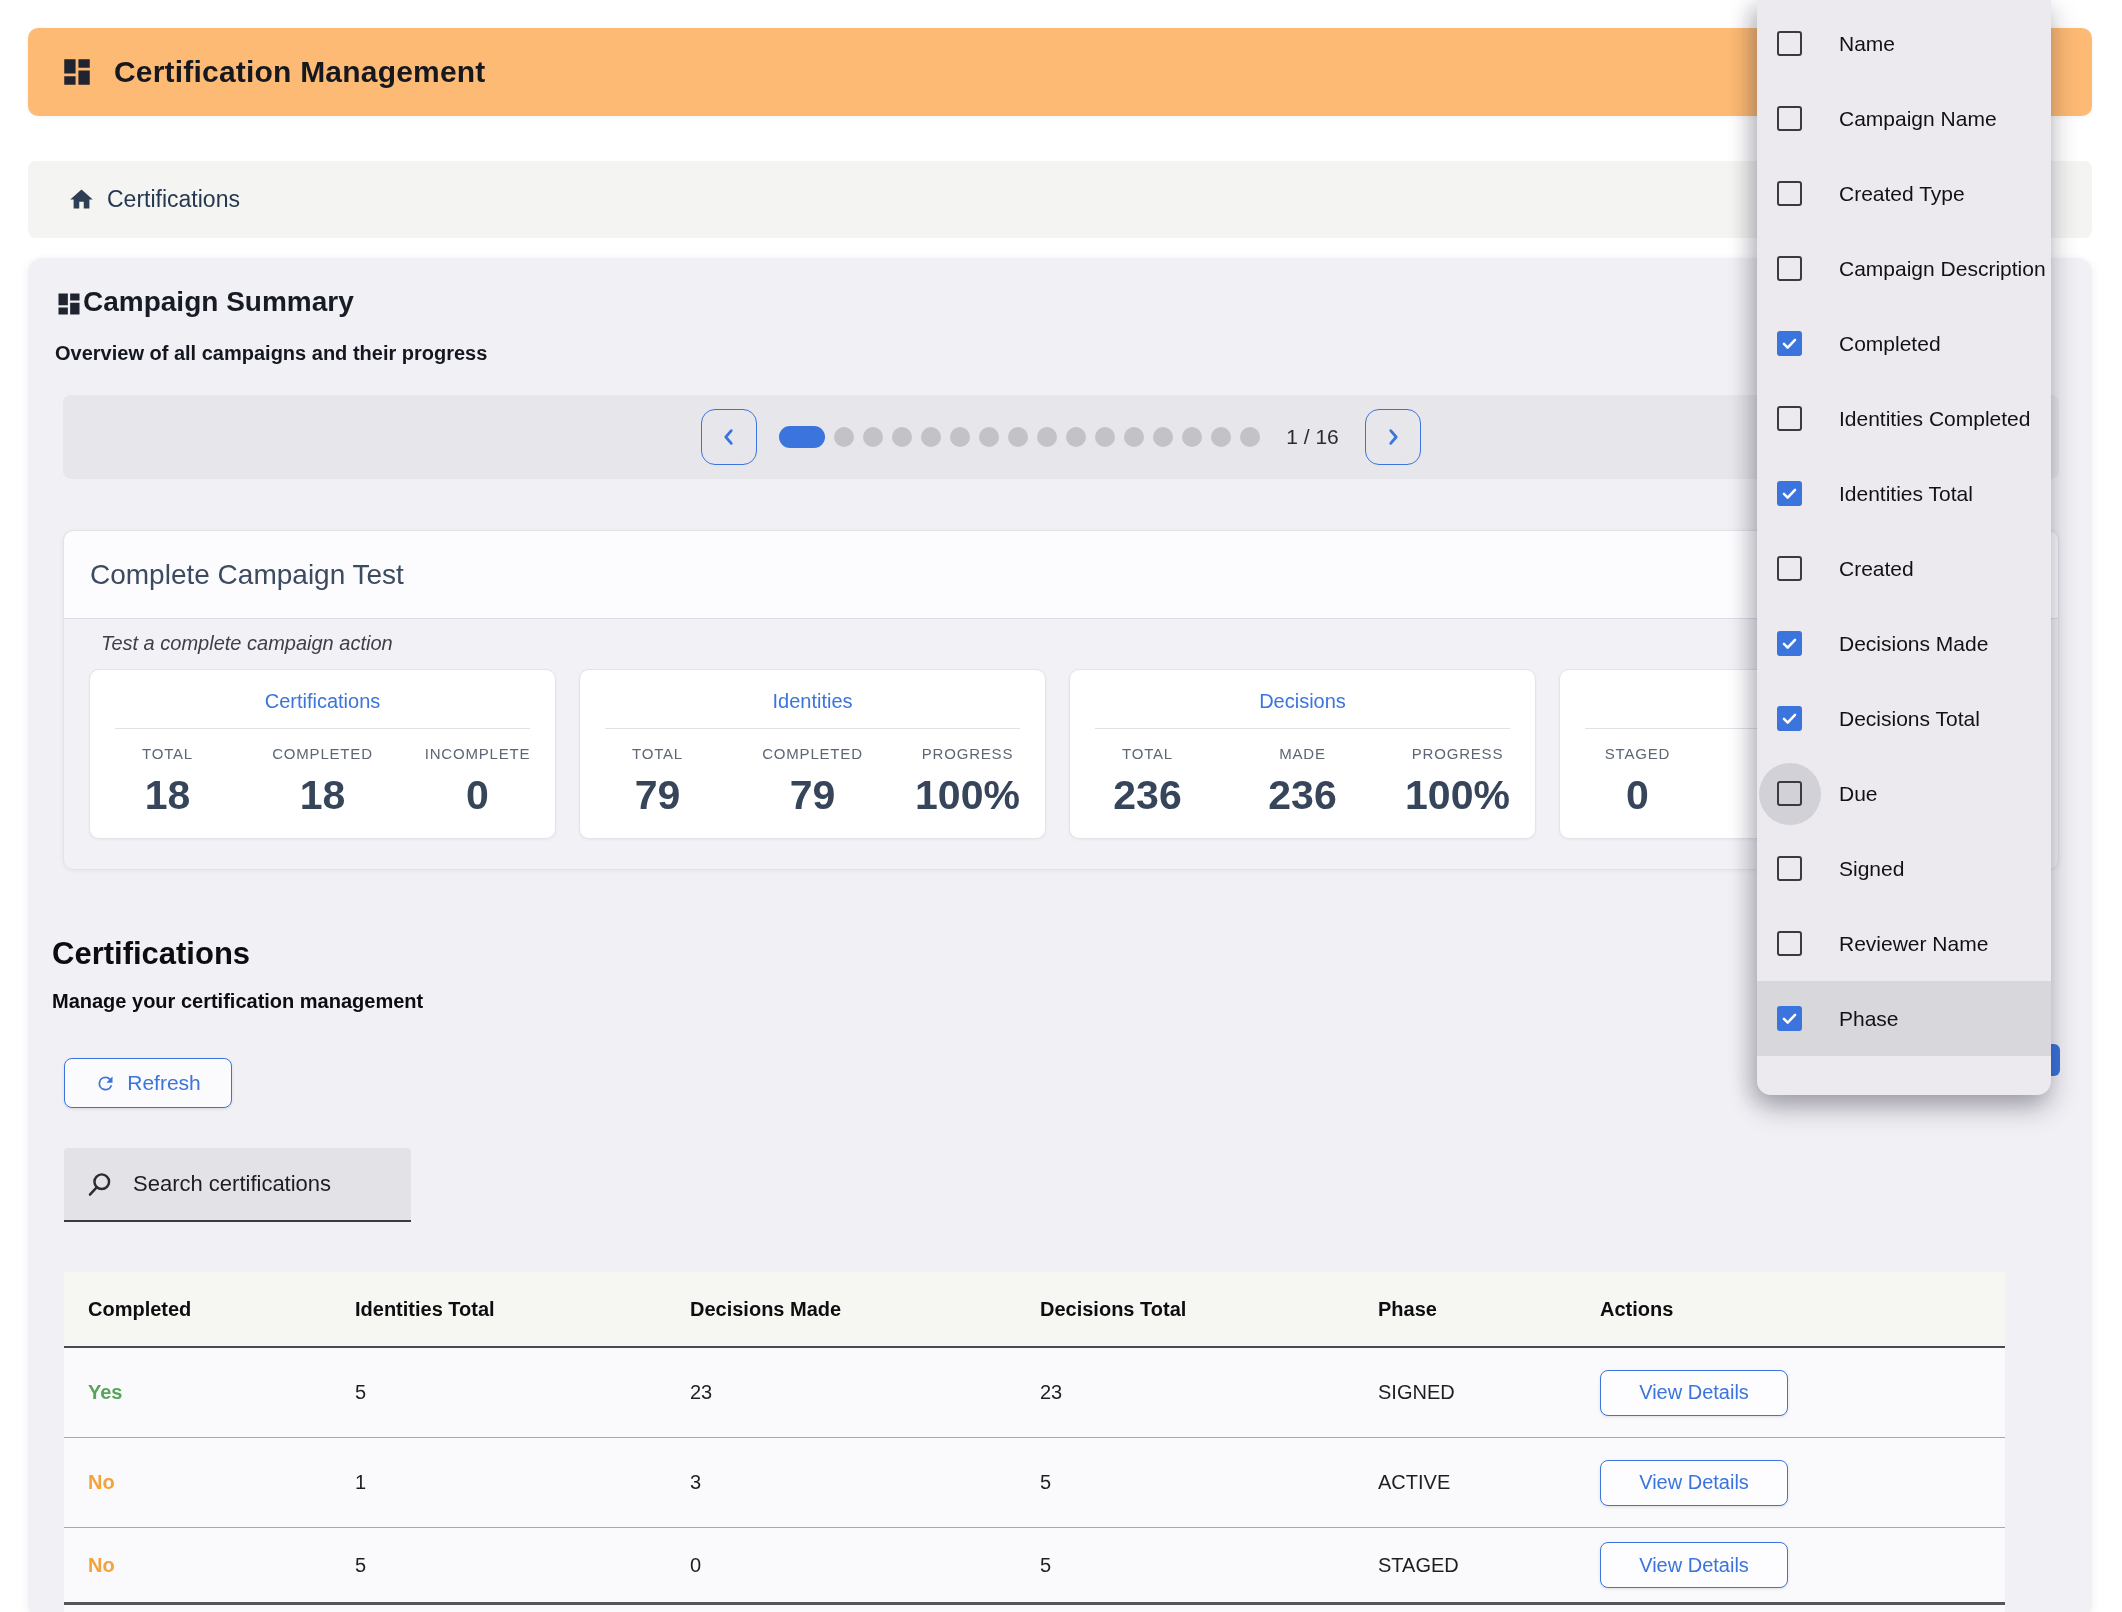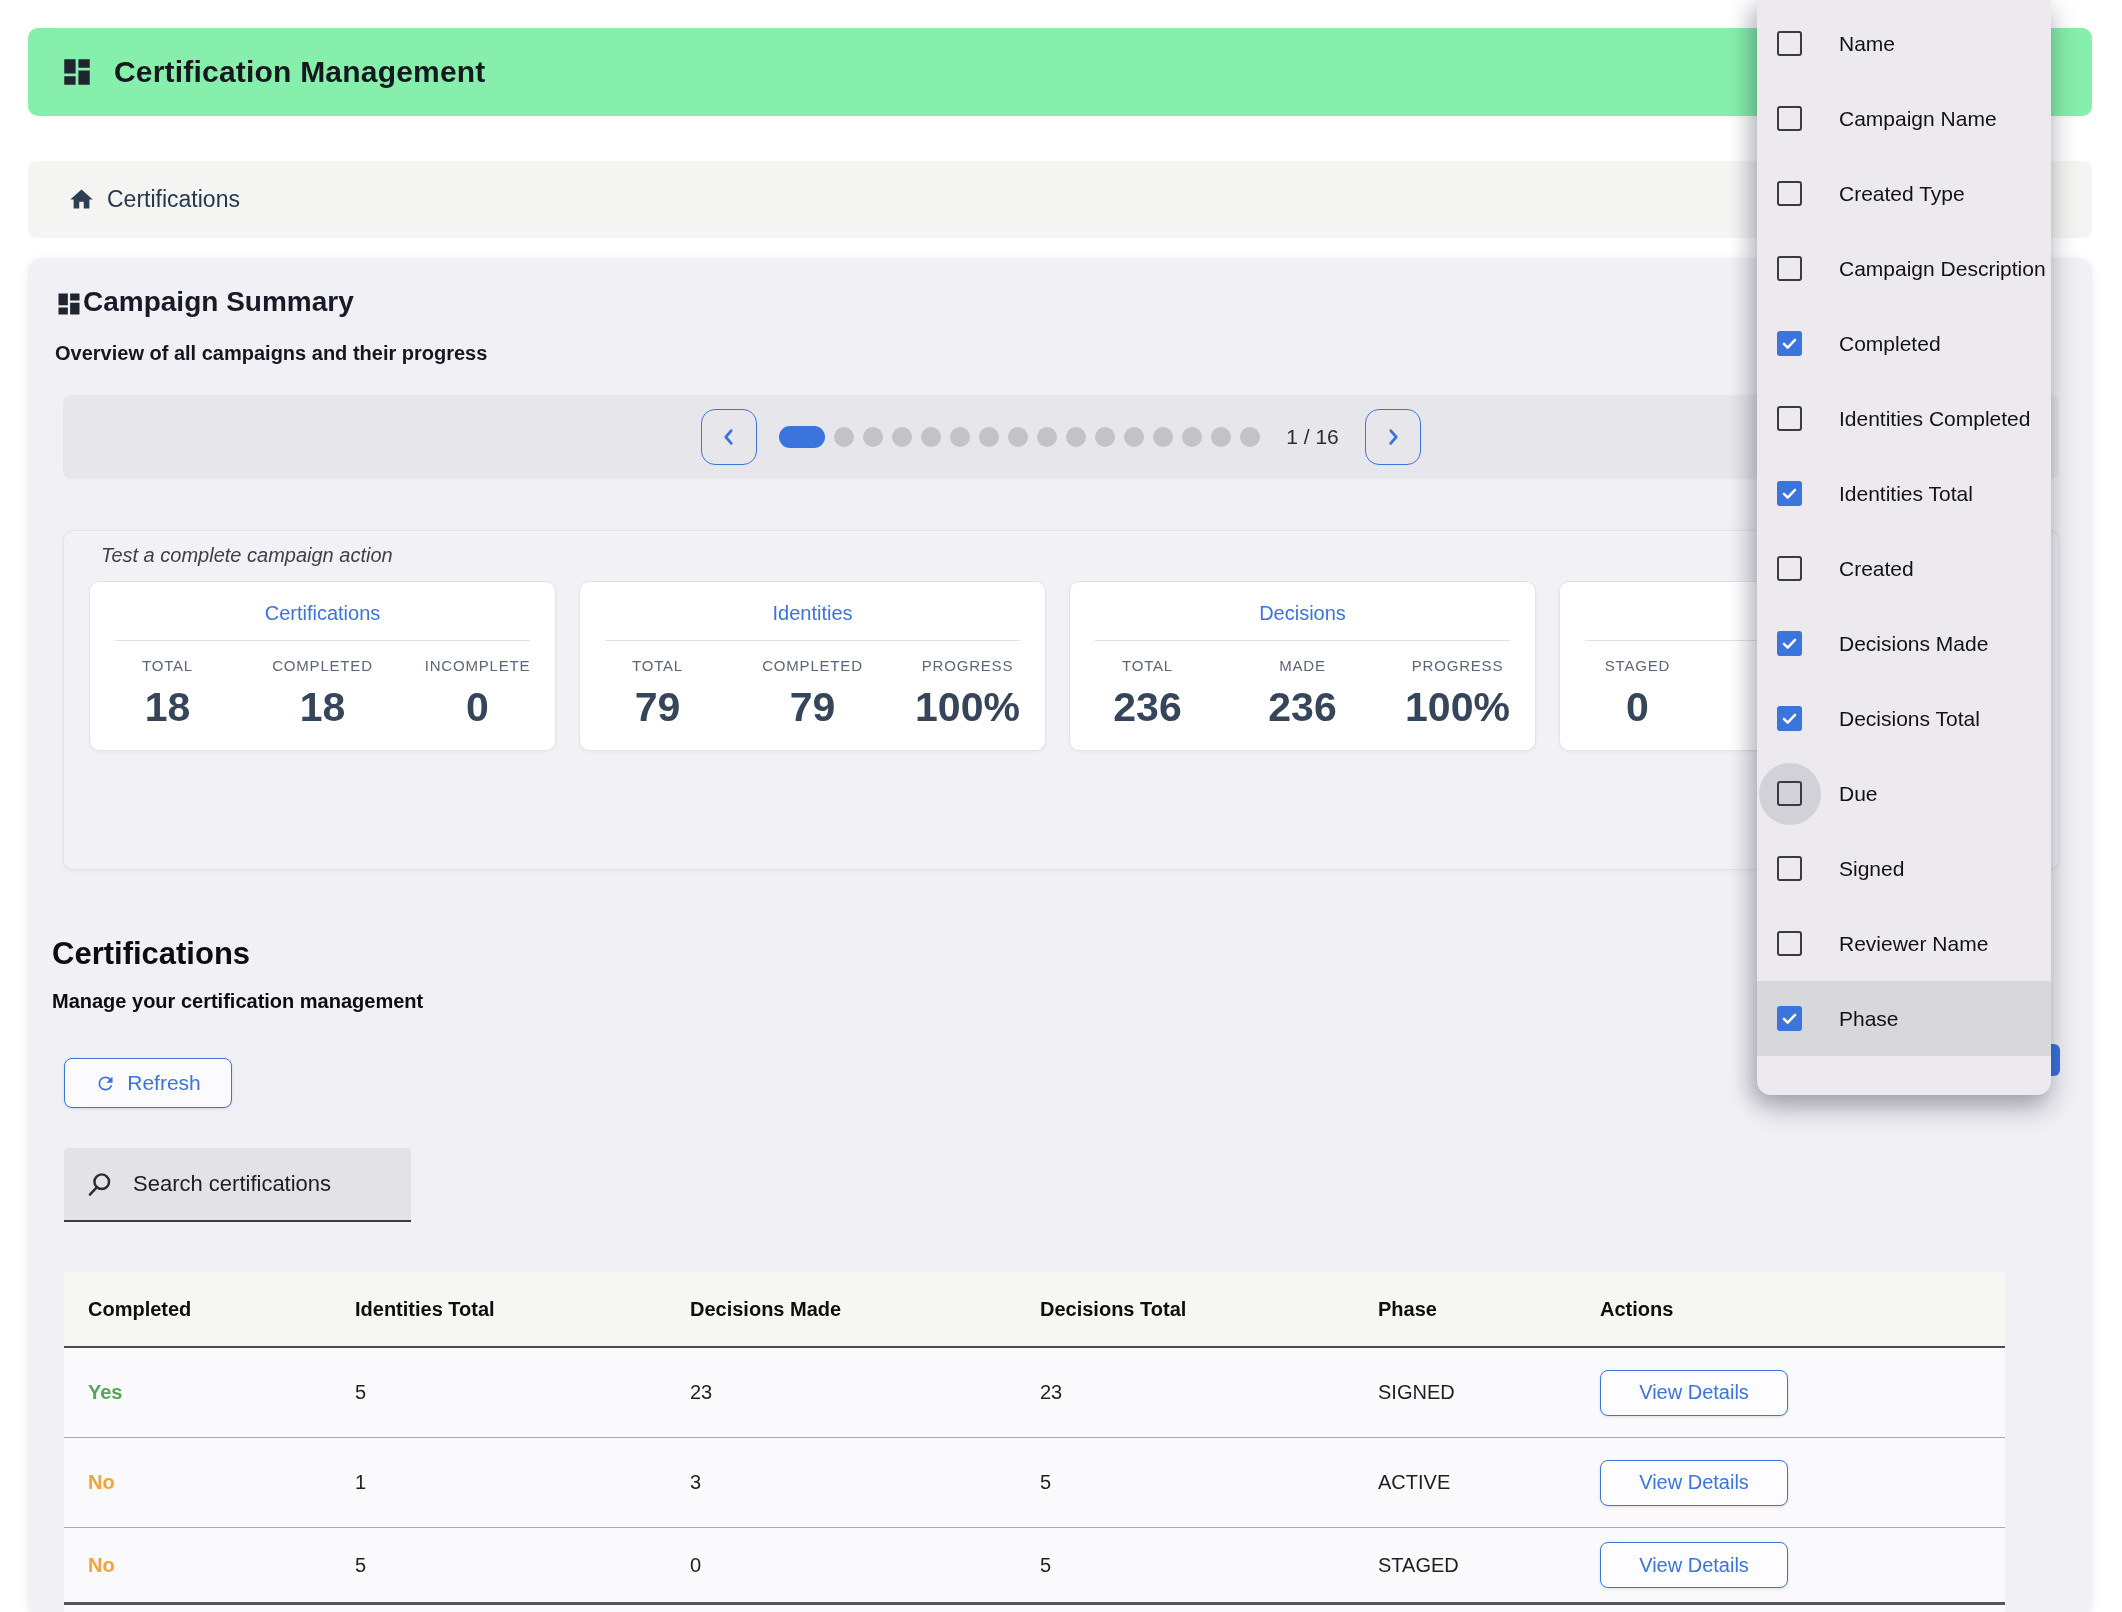--- a/index.html
+++ b/index.html
@@ -9,21 +9,21 @@
     background:#ffffff;
     position:relative;
     overflow:hidden;
     color:#15181e;
   }
   .abs { position:absolute; }
 
   
   .header-bar {
     left:28px; top:28px; width:2064px; height:88px;
-    background:#86efac; border-radius:10px;
+    background:#fdba74; border-radius:10px;
     display:flex; align-items:center; padding-left:32px; gap:20px;
     box-shadow:0 1px 4px rgba(30,30,50,.05);
   }
   .header-bar .title { font-size:30px; font-weight:600; color:#15181e; letter-spacing:.2px; }
   .dash-icon { width:34px; height:34px; flex:0 0 auto; }
 
   
   .breadcrumb-bar {
     left:28px; top:161px; width:2064px; height:77px;
     background:#f4f4f2; border-radius:8px;
@@ -218,20 +218,23 @@
       </div>
     <span class="page-counter">1 / 16</span>
     <button class="page-btn">
       <svg width="22" height="22" viewBox="0 0 24 24" fill="none" stroke="#3a74dc" stroke-width="3" stroke-linecap="round" stroke-linejoin="round">
         <polyline points="9.5,5 15.5,12 9.5,19"></polyline>
       </svg>
     </button>
   </div>
 
   <div class="campaign-card">
+    <div class="campaign-card-head">
+      <span class="campaign-name">Complete Campaign Test</span>
+    </div>
     <div class="campaign-body">
       <div class="campaign-desc">Test a complete campaign action</div>
       <div class="stat-cards">
           <div class="stat-card">
             <div class="stat-card-title">Certifications</div>
             <div class="stat-divider"></div>
             <div class="stat-grid">
               <div class="stat-col">
                 <div class="stat-label">TOTAL</div>
                 <div class="stat-value">18</div>

